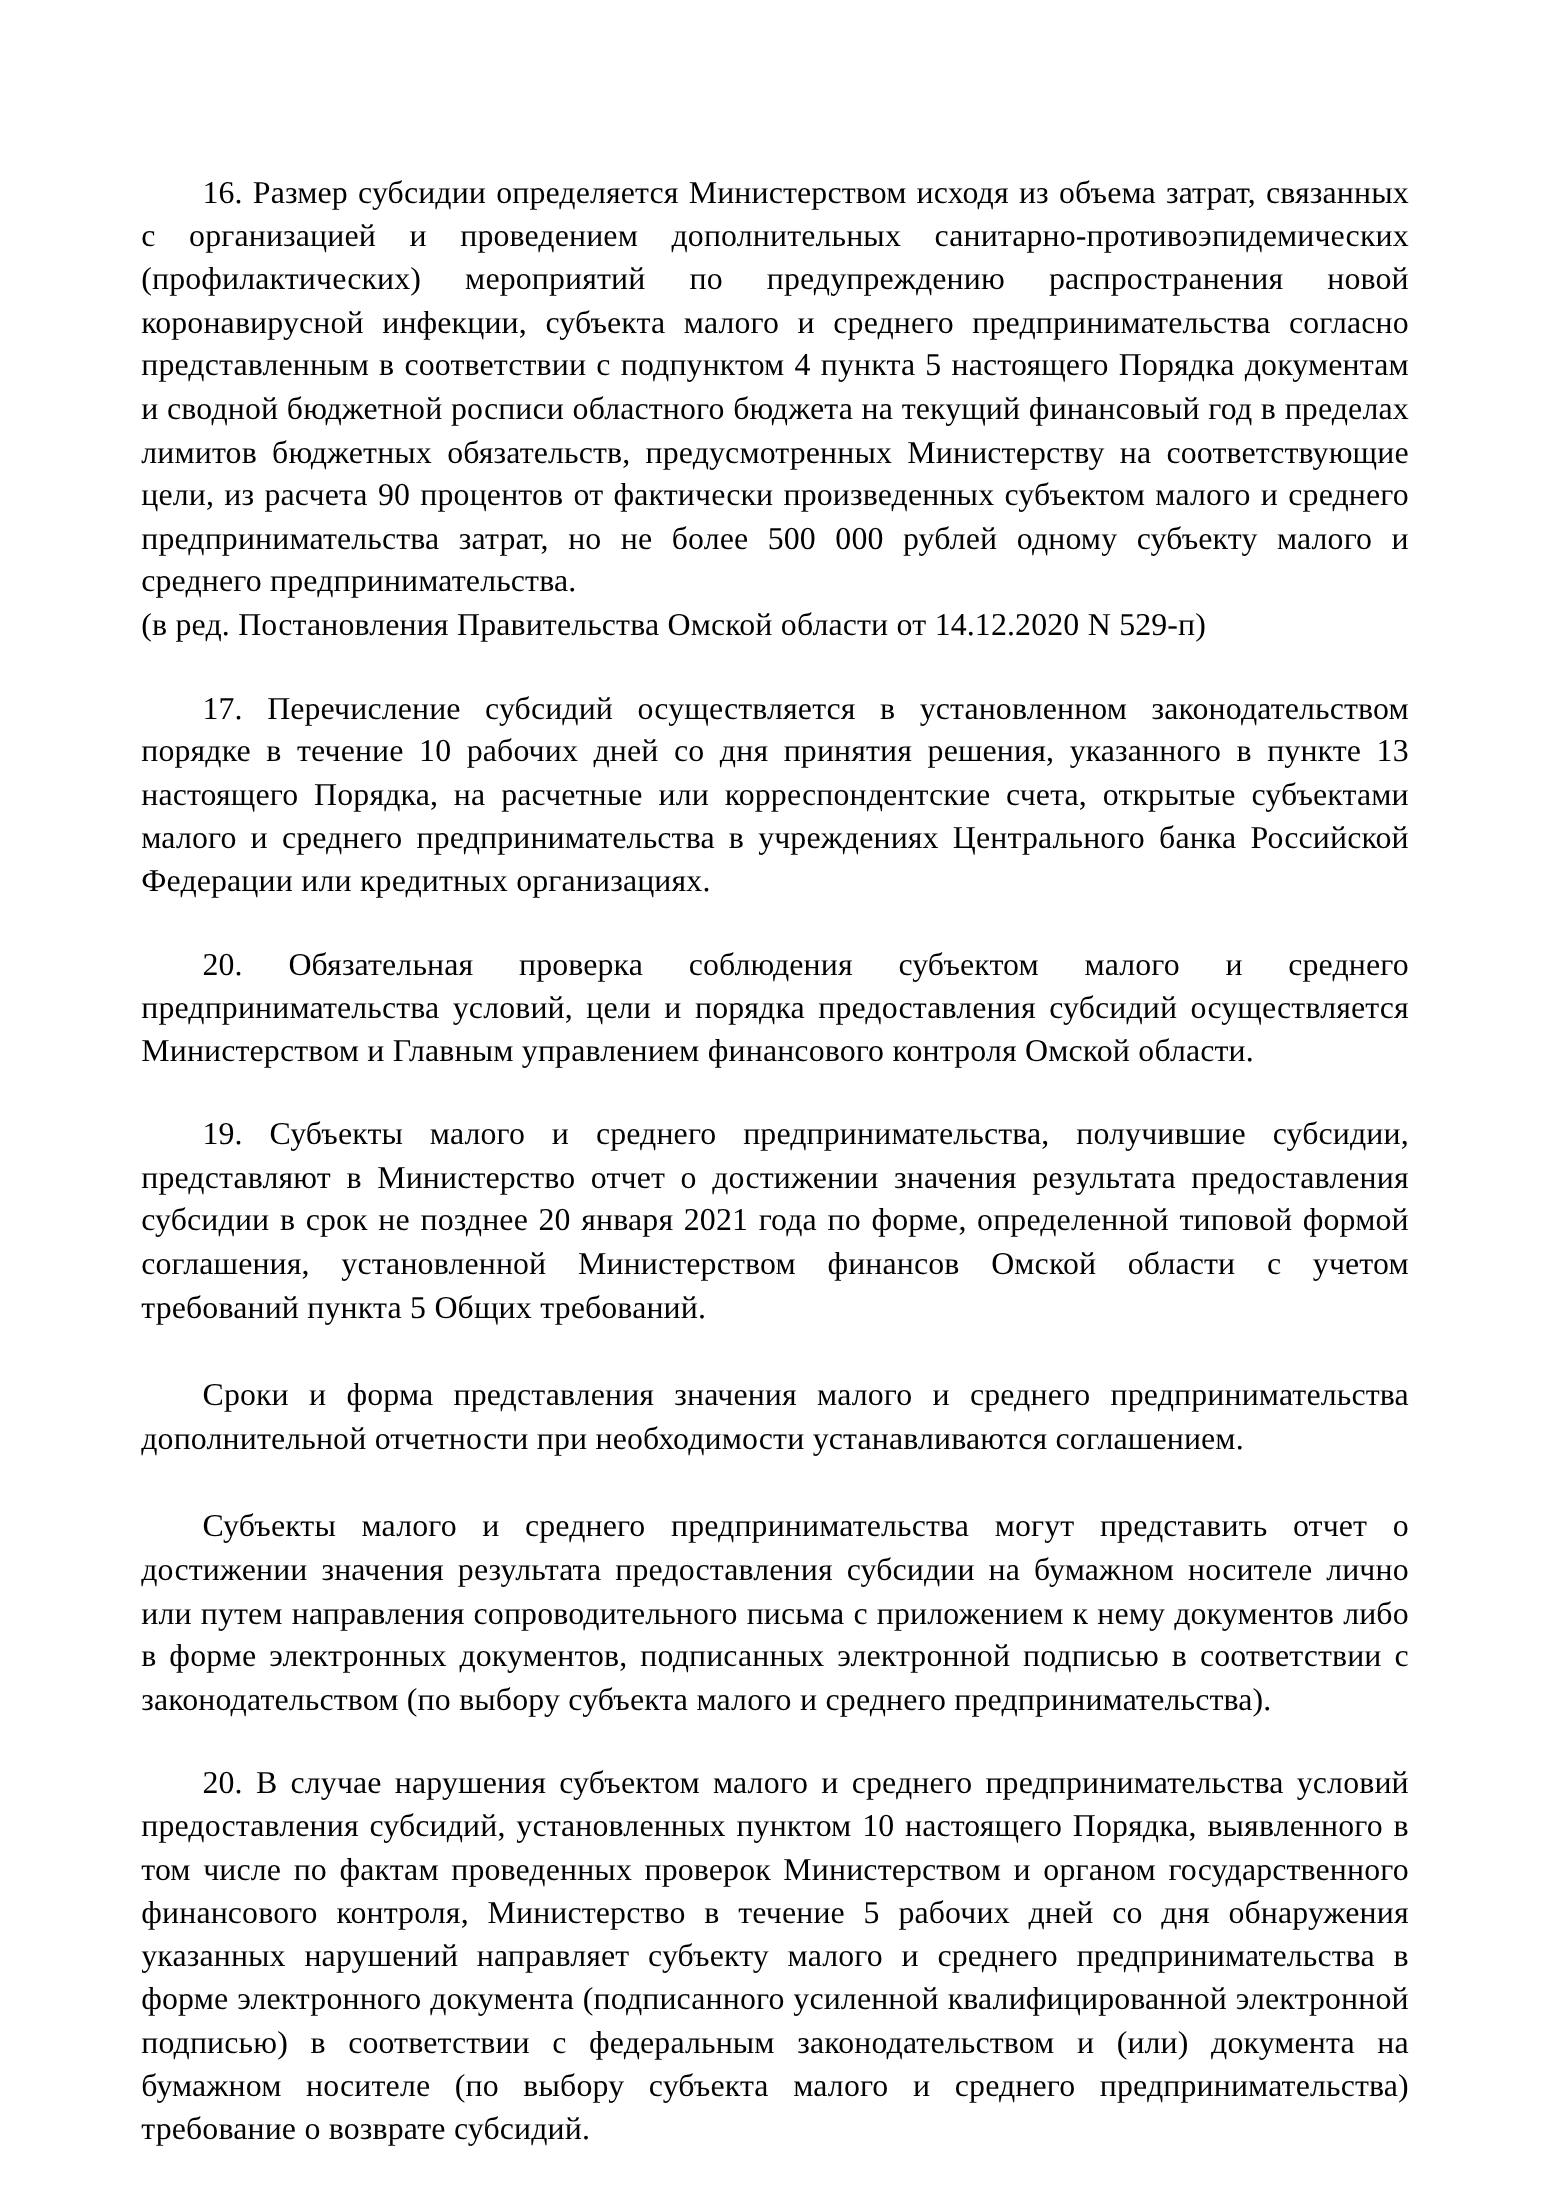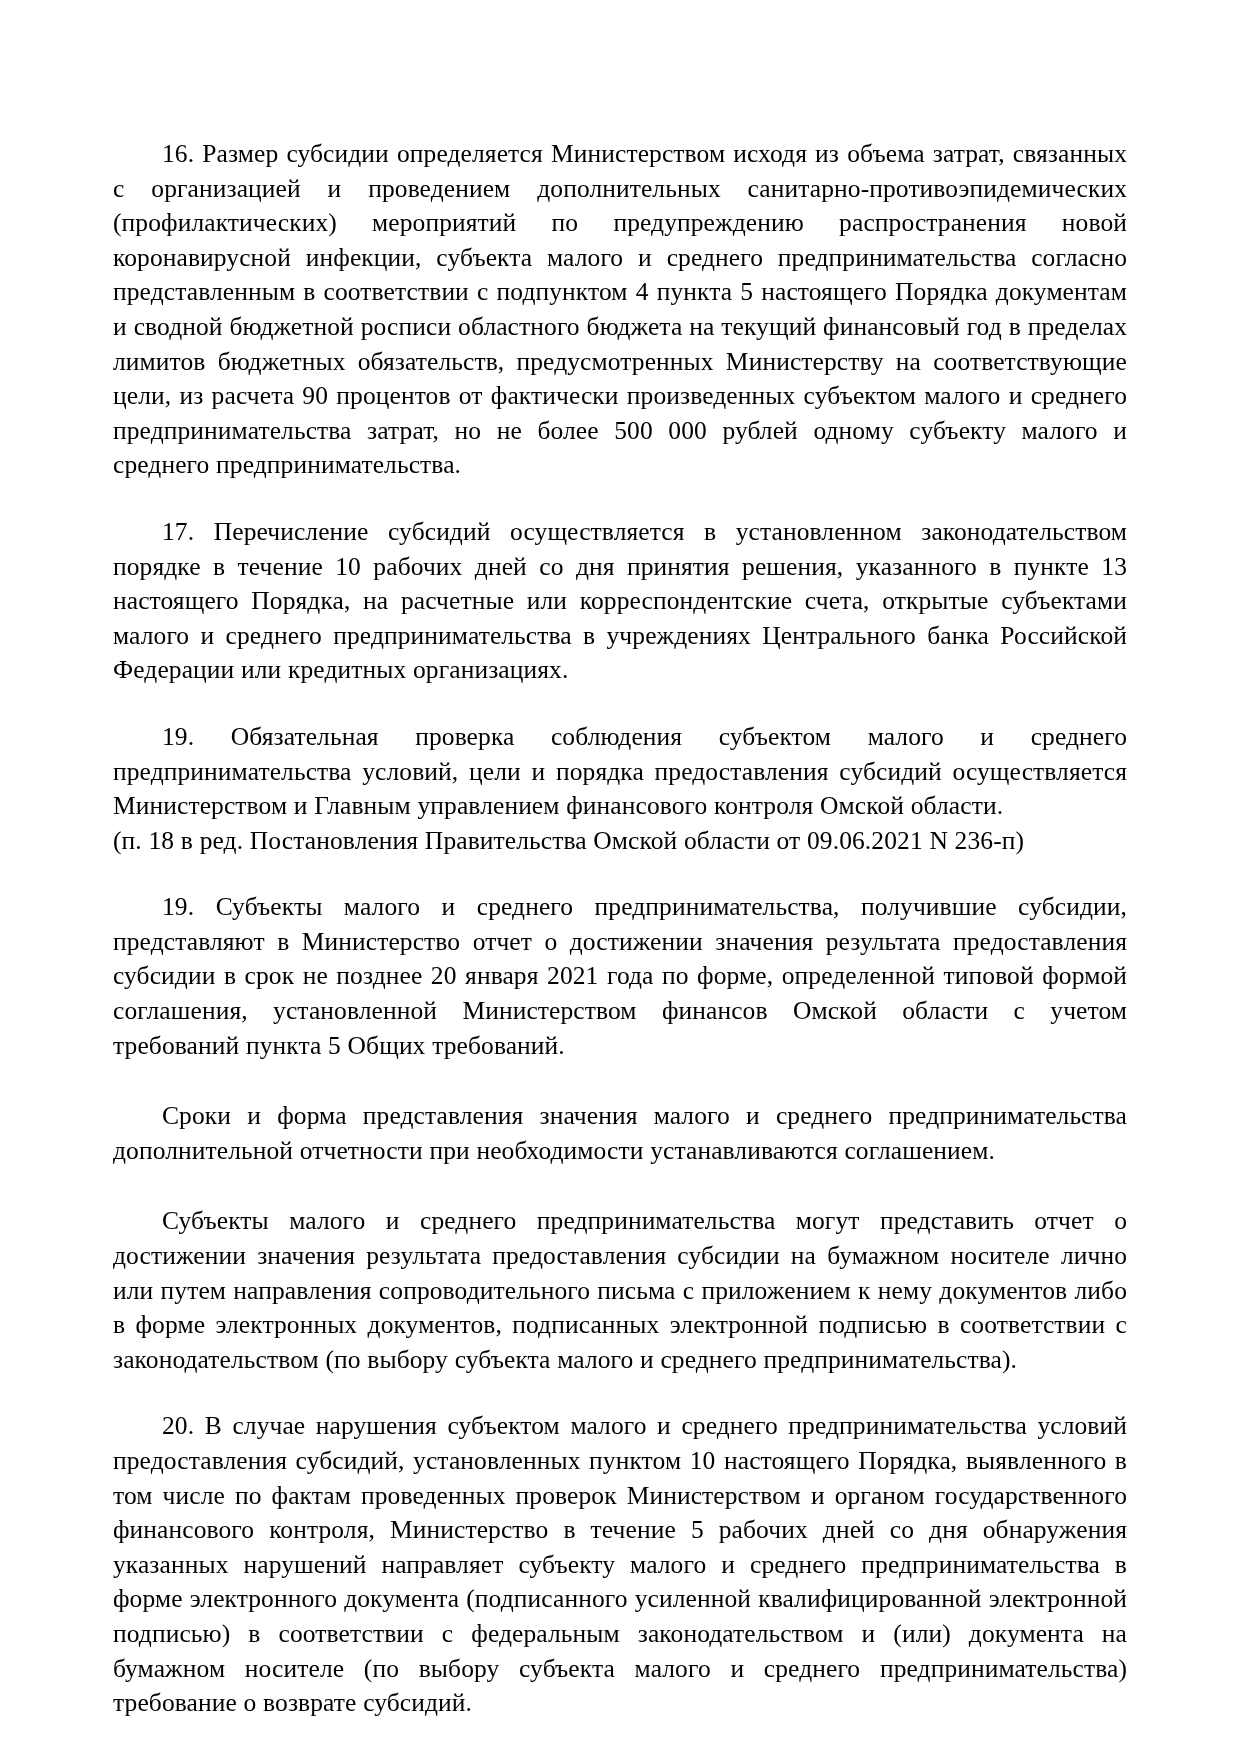--- a/index.html
+++ b/index.html
@@ -51,31 +51,31 @@
   .block + .block { margin-top: 0; }
 </style>
 </head>
 <body>
 
 <div class="page">
   <div class="content">
 
     <p class="para indent block">16. Размер субсидии определяется Министерством исходя из объема затрат, связанных с организацией и проведением дополнительных санитарно-противоэпидемических (профилактических) мероприятий по предупреждению распространения новой коронавирусной инфекции, субъекта малого и среднего предпринимательства согласно представленным в соответствии с подпунктом 4 пункта 5 настоящего Порядка документам и сводной бюджетной росписи областного бюджета на текущий финансовый год в пределах лимитов бюджетных обязательств, предусмотренных Министерству на соответствующие цели, из расчета 90 процентов от фактически произведенных субъектом малого и среднего предпринимательства затрат, но не более 500 000 рублей одному субъекту малого и среднего предпринимательства.</p>
 
+    <p class="para noindent block">(в ред. Постановления Правительства Омской области от 14.12.2020 N 529-п)</p>
 
     <div class="gap-md"></div>
 
     <p class="para indent block">17. Перечисление субсидий осуществляется в установленном законодательством порядке в течение 10 рабочих дней со дня принятия решения, указанного в пункте 13 настоящего Порядка, на расчетные или корреспондентские счета, открытые субъектами малого и среднего предпринимательства в учреждениях Центрального банка Российской Федерации или кредитных организациях.</p>
 
     <div class="gap-sm"></div>
     <div class="gap-md"></div>
 
-    <p class="para indent block">19. Обязательная проверка соблюдения субъектом малого и среднего предпринимательства условий, цели и порядка предоставления субсидий осуществляется Министерством и Главным управлением финансового контроля Омской области.</p>
+    <p class="para indent block">20. Обязательная проверка соблюдения субъектом малого и среднего предпринимательства условий, цели и порядка предоставления субсидий осуществляется Министерством и Главным управлением финансового контроля Омской области.</p>
 
-    <p class="para noindent block">(п. 18 в ред. Постановления Правительства Омской области от 09.06.2021 N 236-п)</p>
 
     <div class="gap-md"></div>
 
     <p class="para indent block">19. Субъекты малого и среднего предпринимательства, получившие субсидии, представляют в Министерство отчет о достижении значения результата предоставления субсидии в срок не позднее 20 января 2021 года по форме, определенной типовой формой соглашения, установленной Министерством финансов Омской области с учетом требований пункта 5 Общих требований.</p>
 
 
     <div class="gap-lg"></div>
 
     <p class="para indent block">Сроки и форма представления значения малого и среднего предпринимательства дополнительной отчетности при необходимости устанавливаются соглашением.</p>
 

